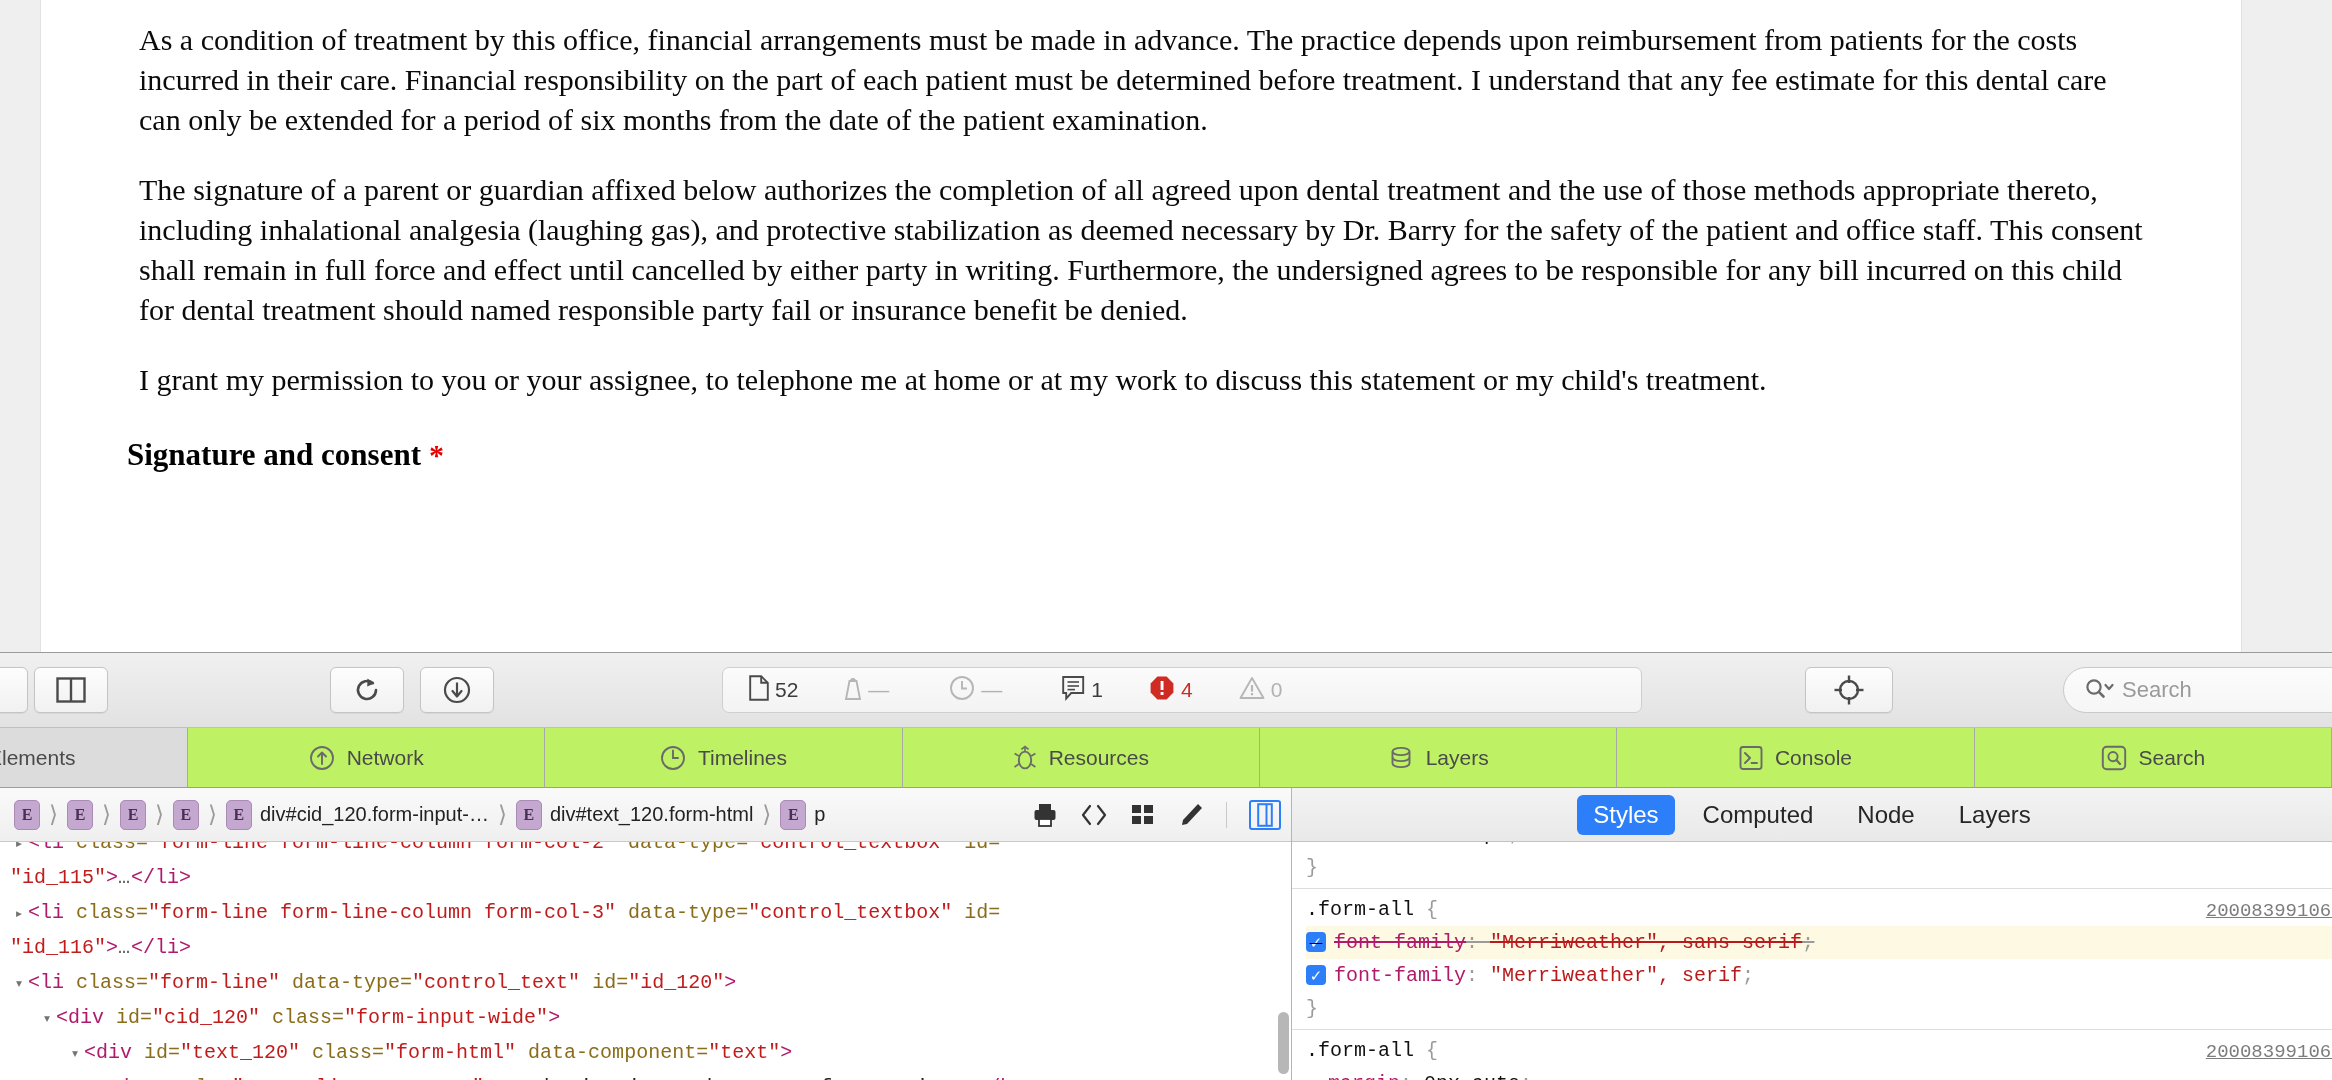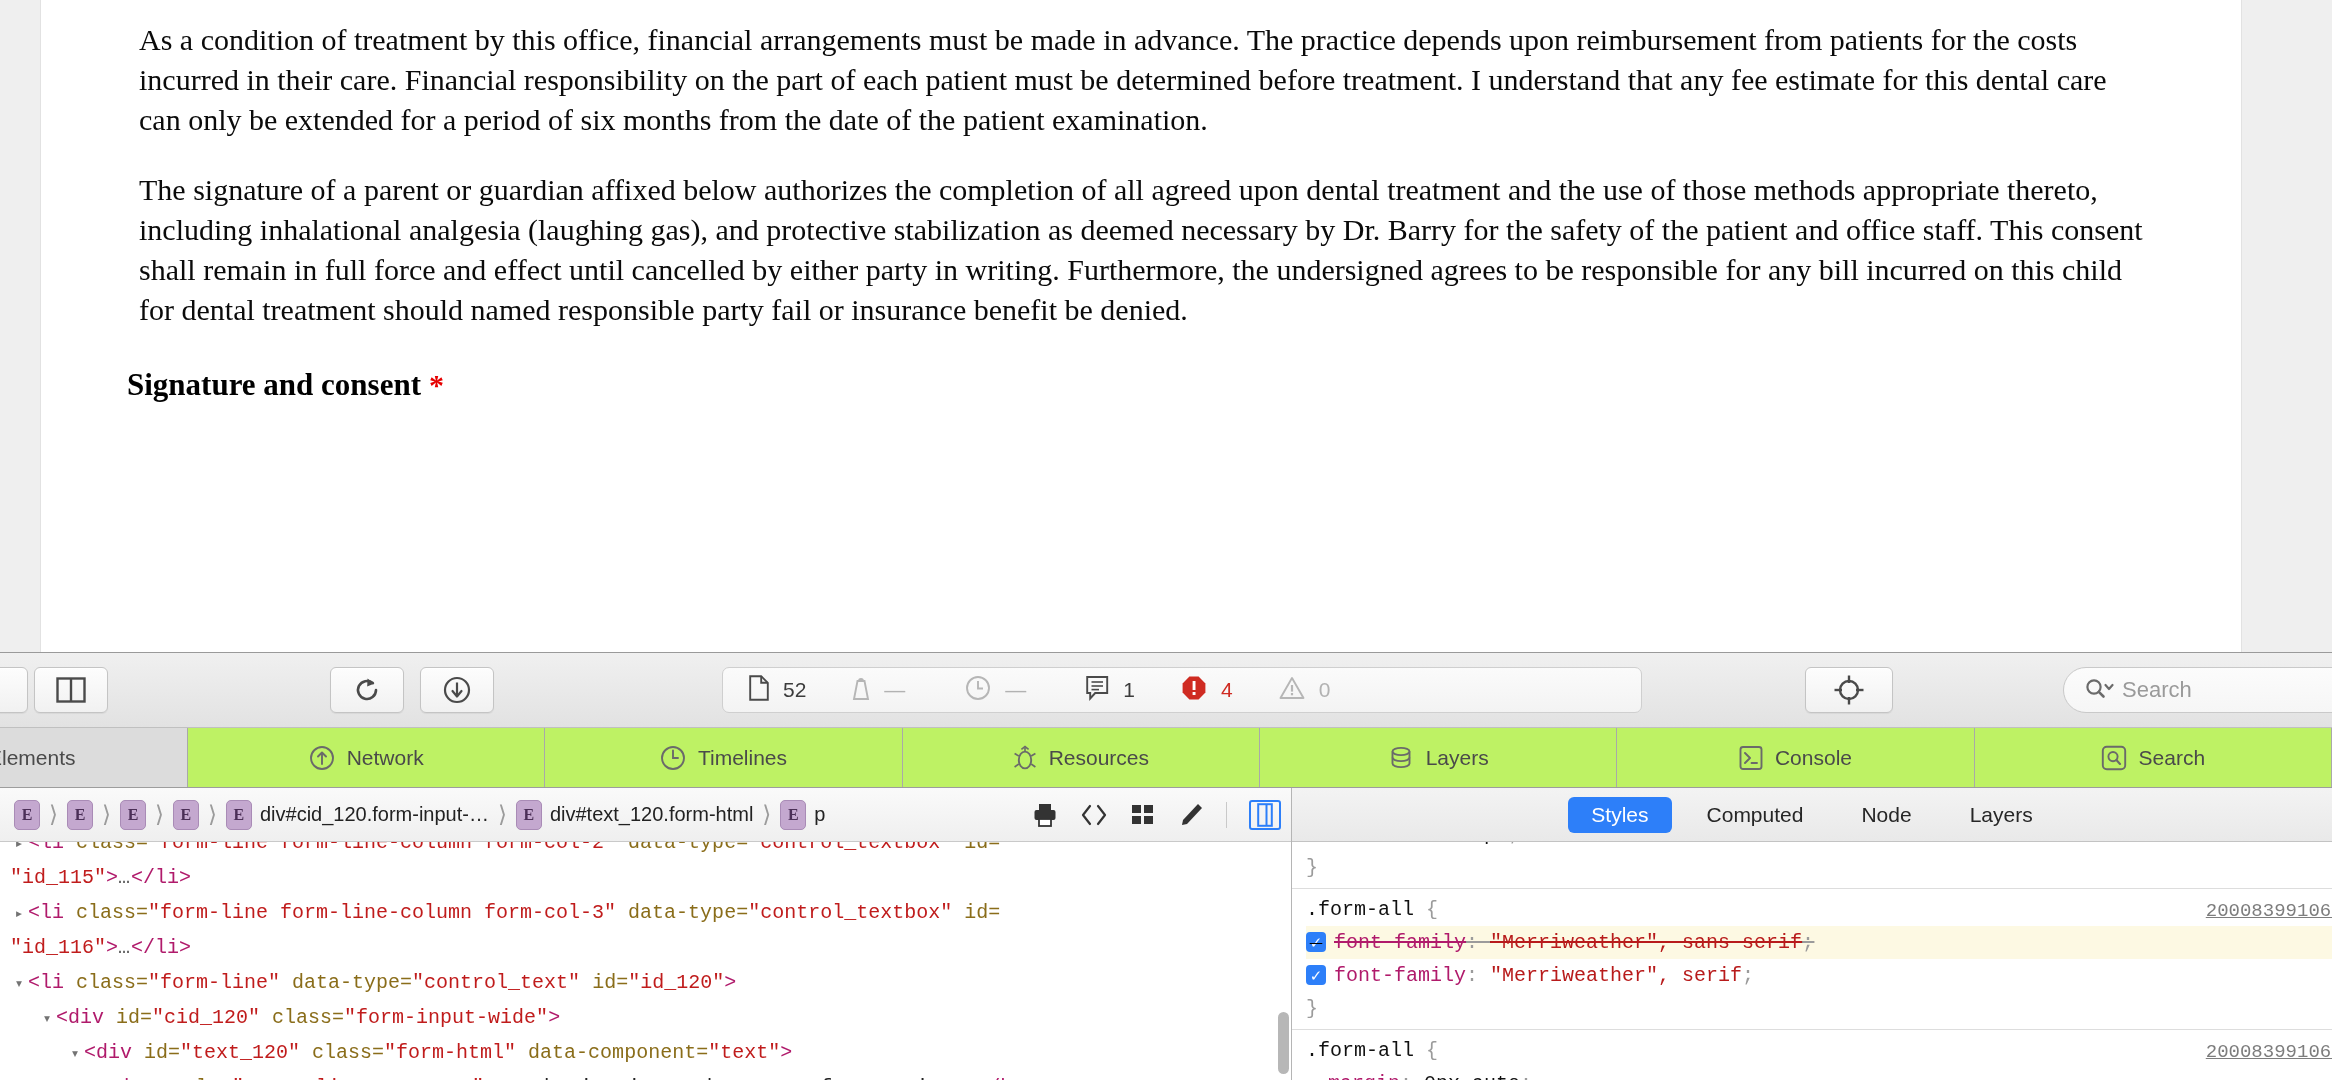--- a/index.html
+++ b/index.html
@@ -87,21 +87,21 @@
     height: 46px;
     background: linear-gradient(to bottom, #fbfbfb 0%, #f3f3f3 100%);
     border: 1px solid #cfcfcf;
     border-radius: 7px;
     display: flex; align-items: center;
     padding: 0 26px;
     gap: 0;
   }
   .counter {
     display: flex; align-items: center;
-    gap: 14px;
+    gap: 6px;
     color: #3c3c3c;
     font-size: 21px;
     font-family: "Liberation Sans", sans-serif;
   }
   .counter.dim { color: #b2b2b2; }
   .counter.err { color: #cf2b22; }
   .cgap { width: 60px; }
   .cgap-s { width: 46px; }
 
   .search-field {
@@ -247,24 +247,24 @@
 
   
   .styles-head {
     height: 54px;
     background: linear-gradient(to bottom, #f3f3f3, #e9e9e9);
     border-bottom: 1px solid #c3c3c3;
     display: flex; align-items: center; justify-content: center;
     gap: 12px;
   }
   .sbtn {
-    padding: 6px 23px;
+    padding: 6px 16px;
     border-radius: 6px;
     color: #262626;
-    font-size: 21px;
+    font-size: 24px;
     font-family: "Liberation Sans", sans-serif;
     cursor: default;
   }
   .sbtn.active { background: #2d7ff9; color: #fff; }
 
   .styles-body {
     position: absolute;
     left: 0; right: 0; top: 54px; bottom: 0;
     background: #fff;
     font-family: "Liberation Mono", monospace;
@@ -315,20 +315,21 @@
 </head>
 <body>
 
 <div id="root">
 
   <div class="page">
     <div class="page-sheet">
       <div class="doc-body">
         <p>As a condition of treatment by this office, financial arrangements must be made in advance. The practice depends upon reimbursement from patients for the costs incurred in their care. Financial responsibility on the part of each patient must be determined before treatment. I understand that any fee estimate for this dental care can only be extended for a period of six months from the date of the patient examination.</p>
         <p>The signature of a parent or guardian affixed below authorizes the completion of all agreed upon dental treatment and the use of those methods appropriate thereto, including inhalational analgesia (laughing gas), and protective stabilization as deemed necessary by Dr. Barry for the safety of the patient and office staff. This consent shall remain in full force and effect until cancelled by either party in writing. Furthermore, the undersigned agrees to be responsible for any bill incurred on this child for dental treatment should named responsible party fail or insurance benefit be denied.</p>
+        <p>I grant my permission to you or your assignee, to telephone me at home or at my work to discuss this statement or my child's treatment.</p>
         <div class="doc-h2">
           <span>Signature and consent</span><span class="req-star">*</span>
         </div>
       </div>
     </div>
   </div>
 
   <div class="devtools">
 
     <div class="dt-toolbar">

